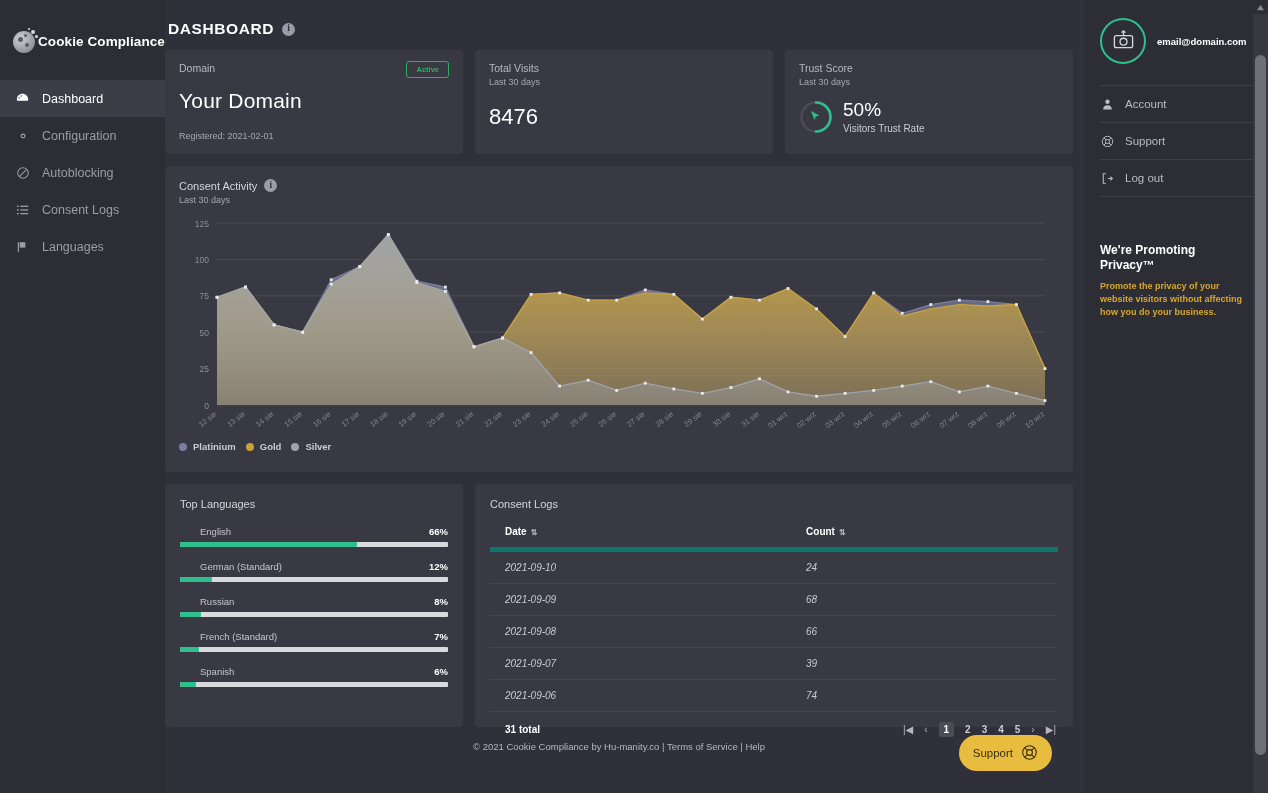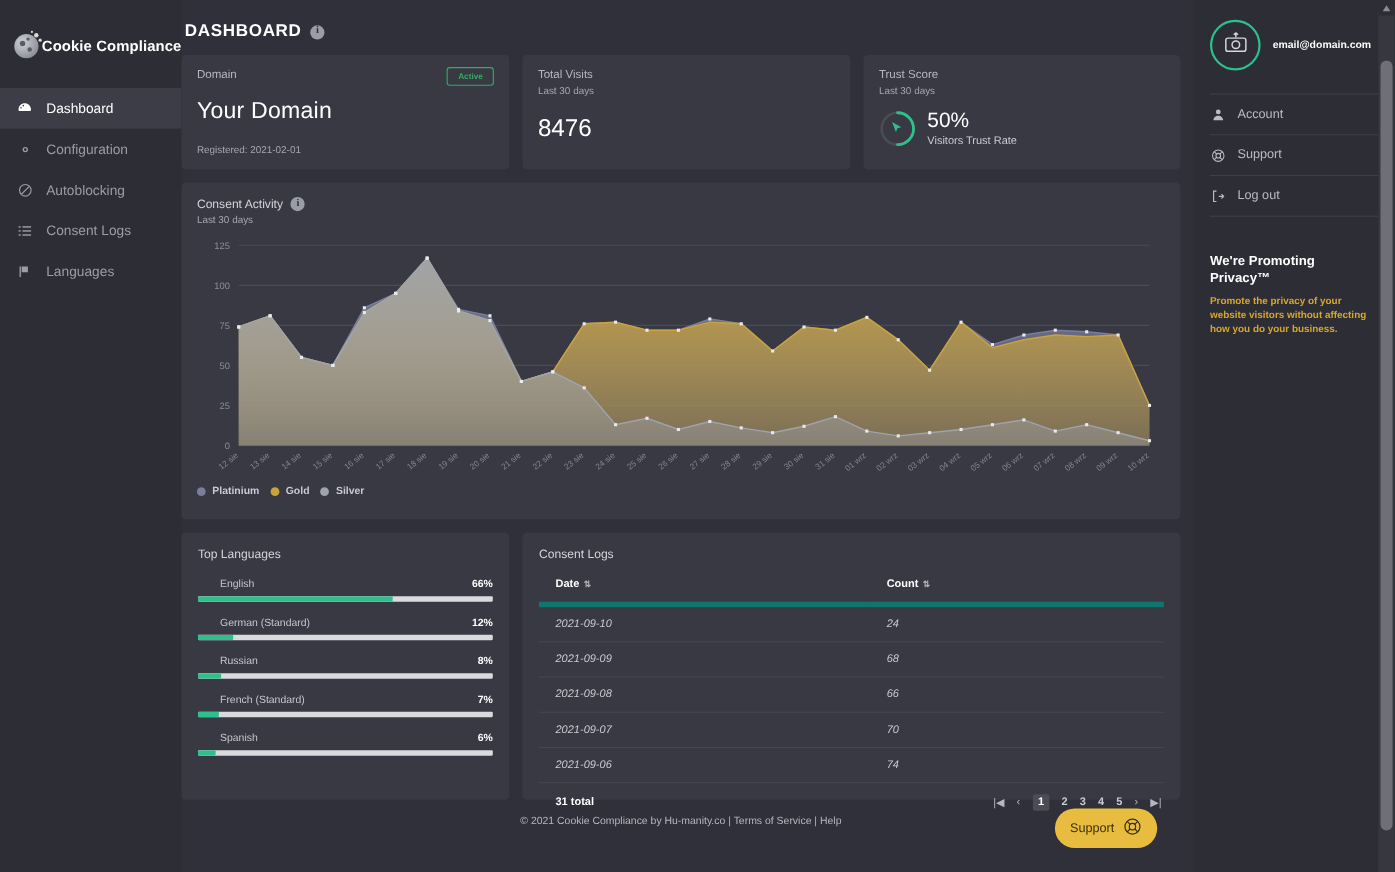--- a/index.html
+++ b/index.html
@@ -135,21 +135,21 @@
     width: 46px; height: 46px; border-radius: 50%; border: 2px solid #2ec08c;
     display: flex; align-items: center; justify-content: center; flex: 0 0 46px; cursor: pointer;
   }
   .user-email { color: #ffffff; font-size: 9.5px; font-weight: bold; }
   .acct-nav { margin-top: 21px; border-top: 1px solid #3e3f49; }
   .acct-item {
     display: flex; align-items: center; gap: 11px; height: 37px;
     color: #babcc4; font-size: 11.5px; border-bottom: 1px solid #3e3f49; cursor: pointer;
   }
   .acct-ico { width: 14px; height: 14px; display: flex; align-items: center; justify-content: center; flex: 0 0 14px; }
-  .promo { margin-top: 33px; }
+  .promo { margin-top: 46px; }
   .promo-title { color: #ffffff; font-size: 12px; font-weight: bold; line-height: 1.25; }
   .promo-body { color: #d8a72c; font-size: 9px; font-weight: bold; line-height: 1.45; margin-top: 7px; }
 
   
   .support-fab {
     position: absolute; right: 33px; bottom: 22px;
     background: #e8bc3e; color: #3a3010; border-radius: 20px;
     height: 36px; padding: 0 14px; display: flex; align-items: center; gap: 8px;
     font-size: 11.5px; cursor: pointer;
   }
@@ -491,21 +491,21 @@
               <tr>
                 <td>2021-09-09</td>
                 <td class="col-count">68</td>
               </tr>
               <tr>
                 <td>2021-09-08</td>
                 <td class="col-count">66</td>
               </tr>
               <tr>
                 <td>2021-09-07</td>
-                <td class="col-count">70</td>
+                <td class="col-count">39</td>
               </tr>
               <tr>
                 <td>2021-09-06</td>
                 <td class="col-count">74</td>
               </tr>
             </tbody>
         </table>
         <div class="logs-foot">
           <div class="logs-total">31 total</div>
           <div class="pager" id="pager">

